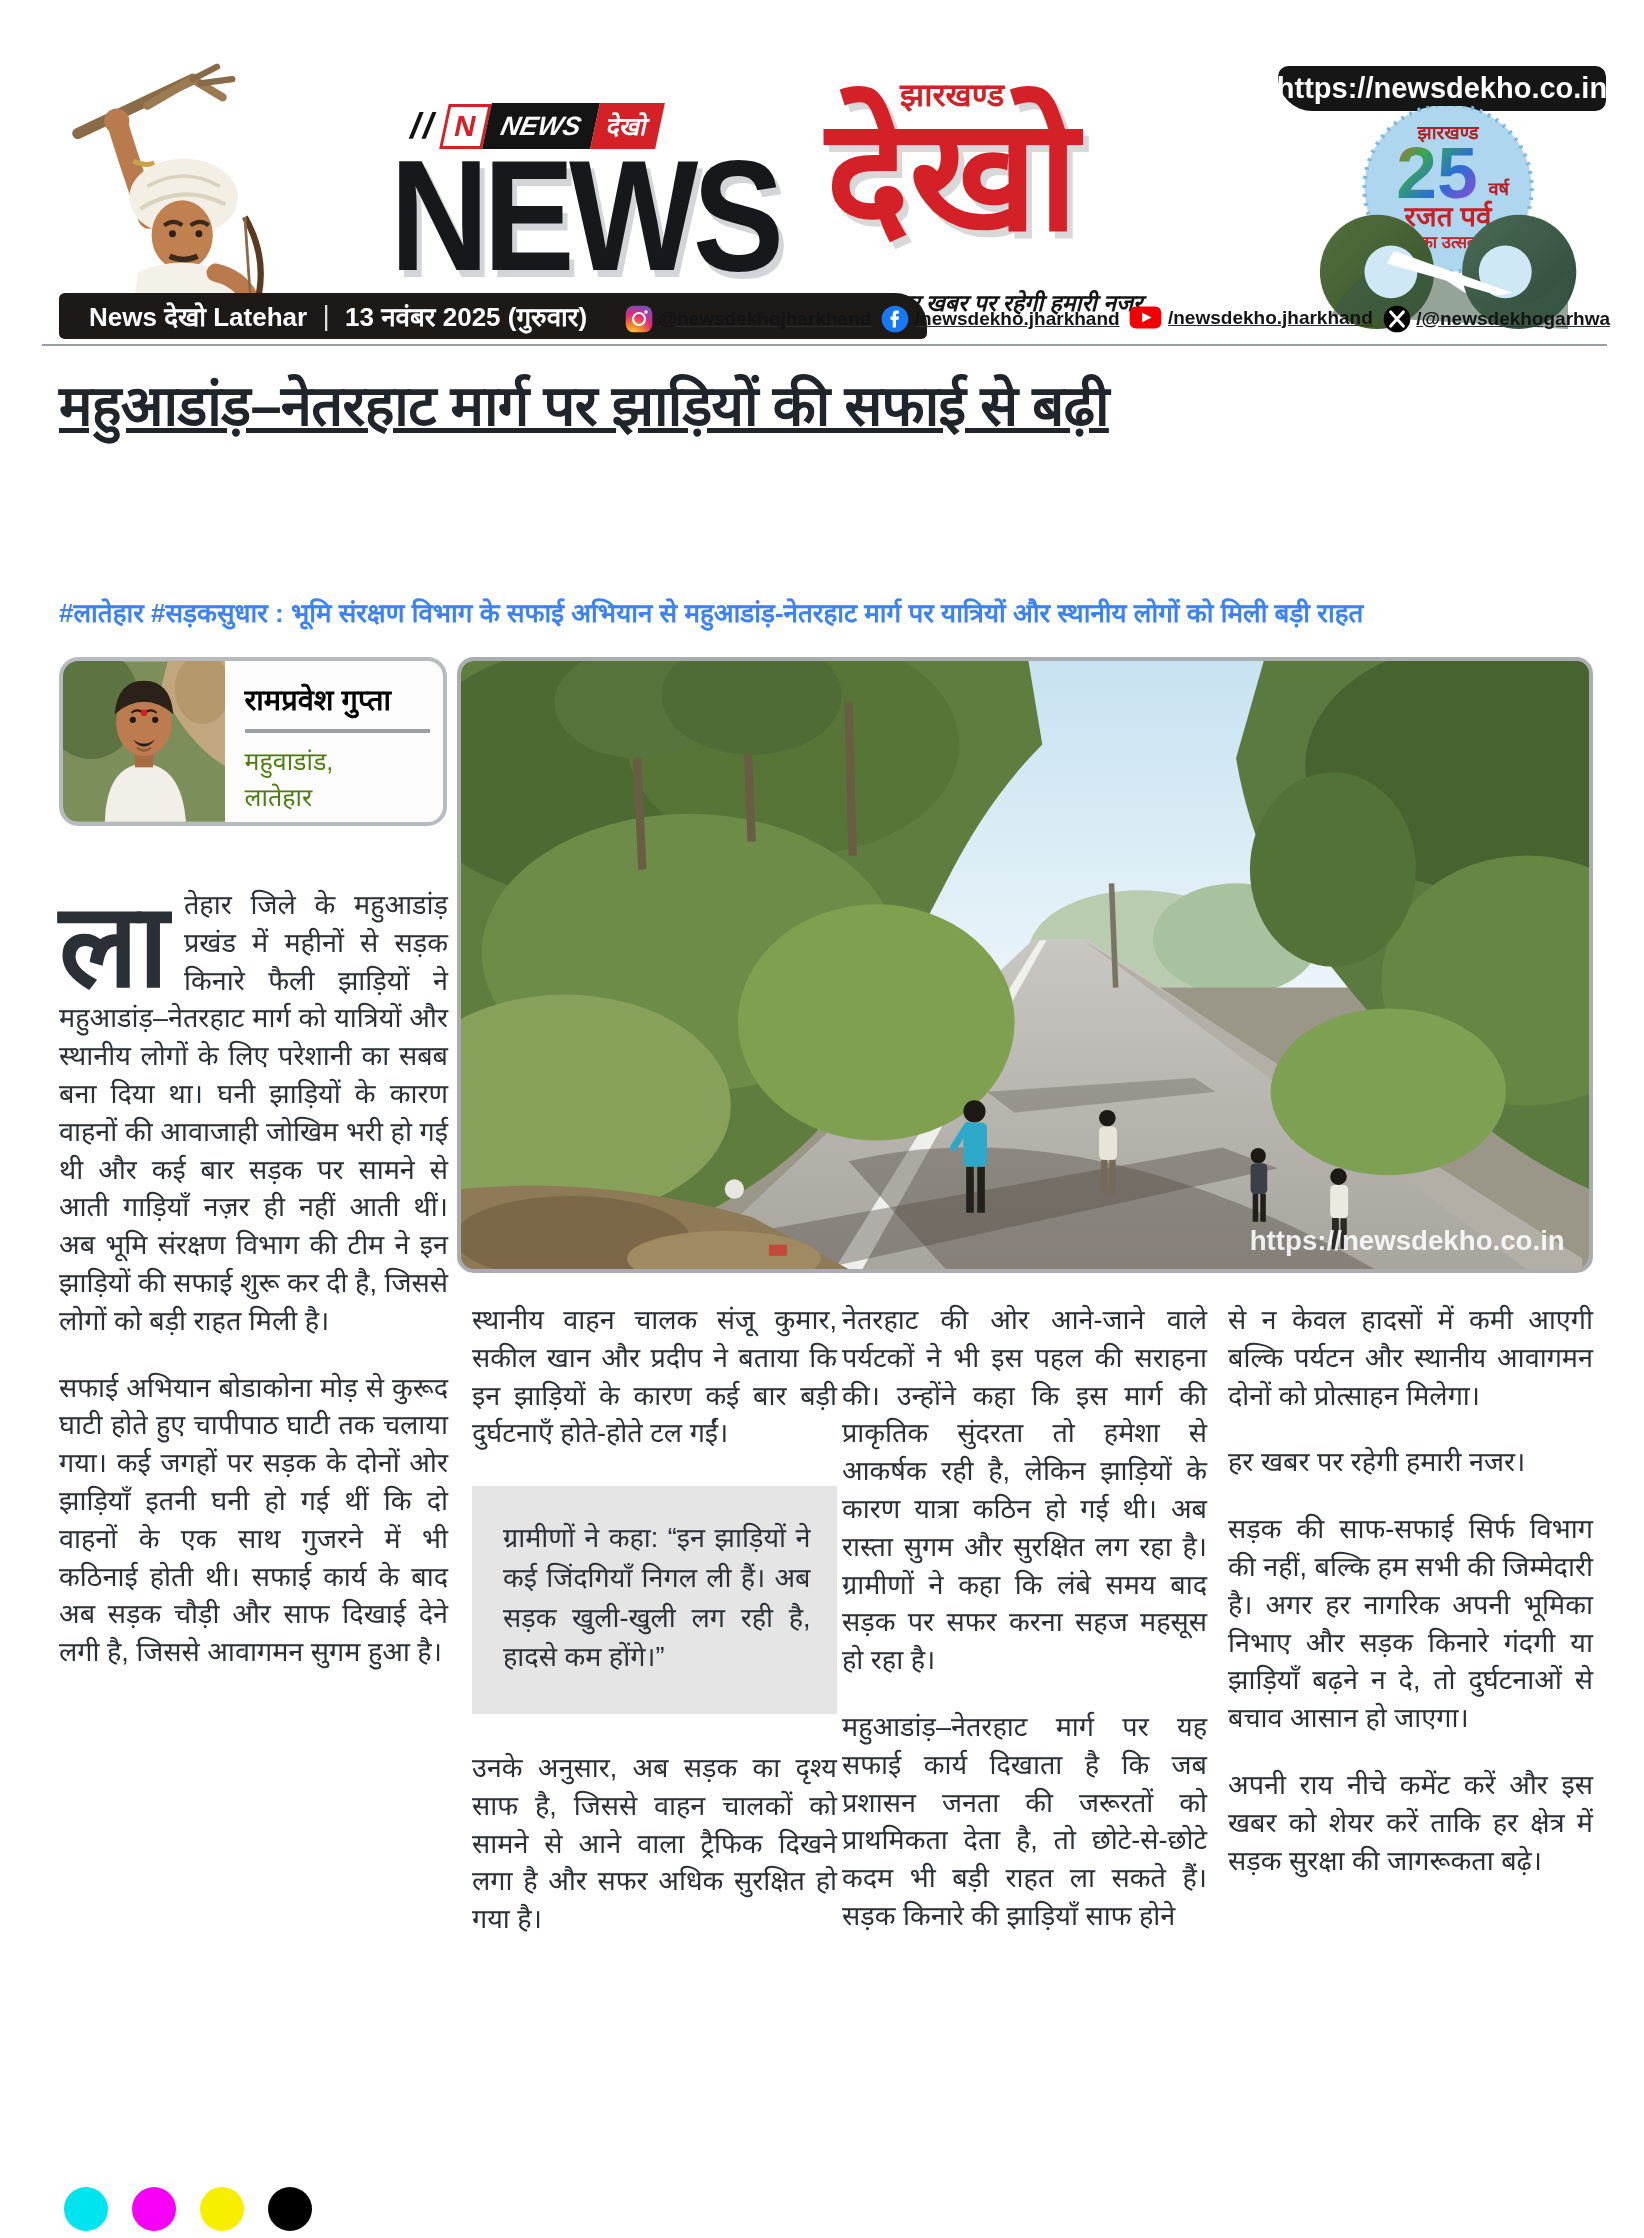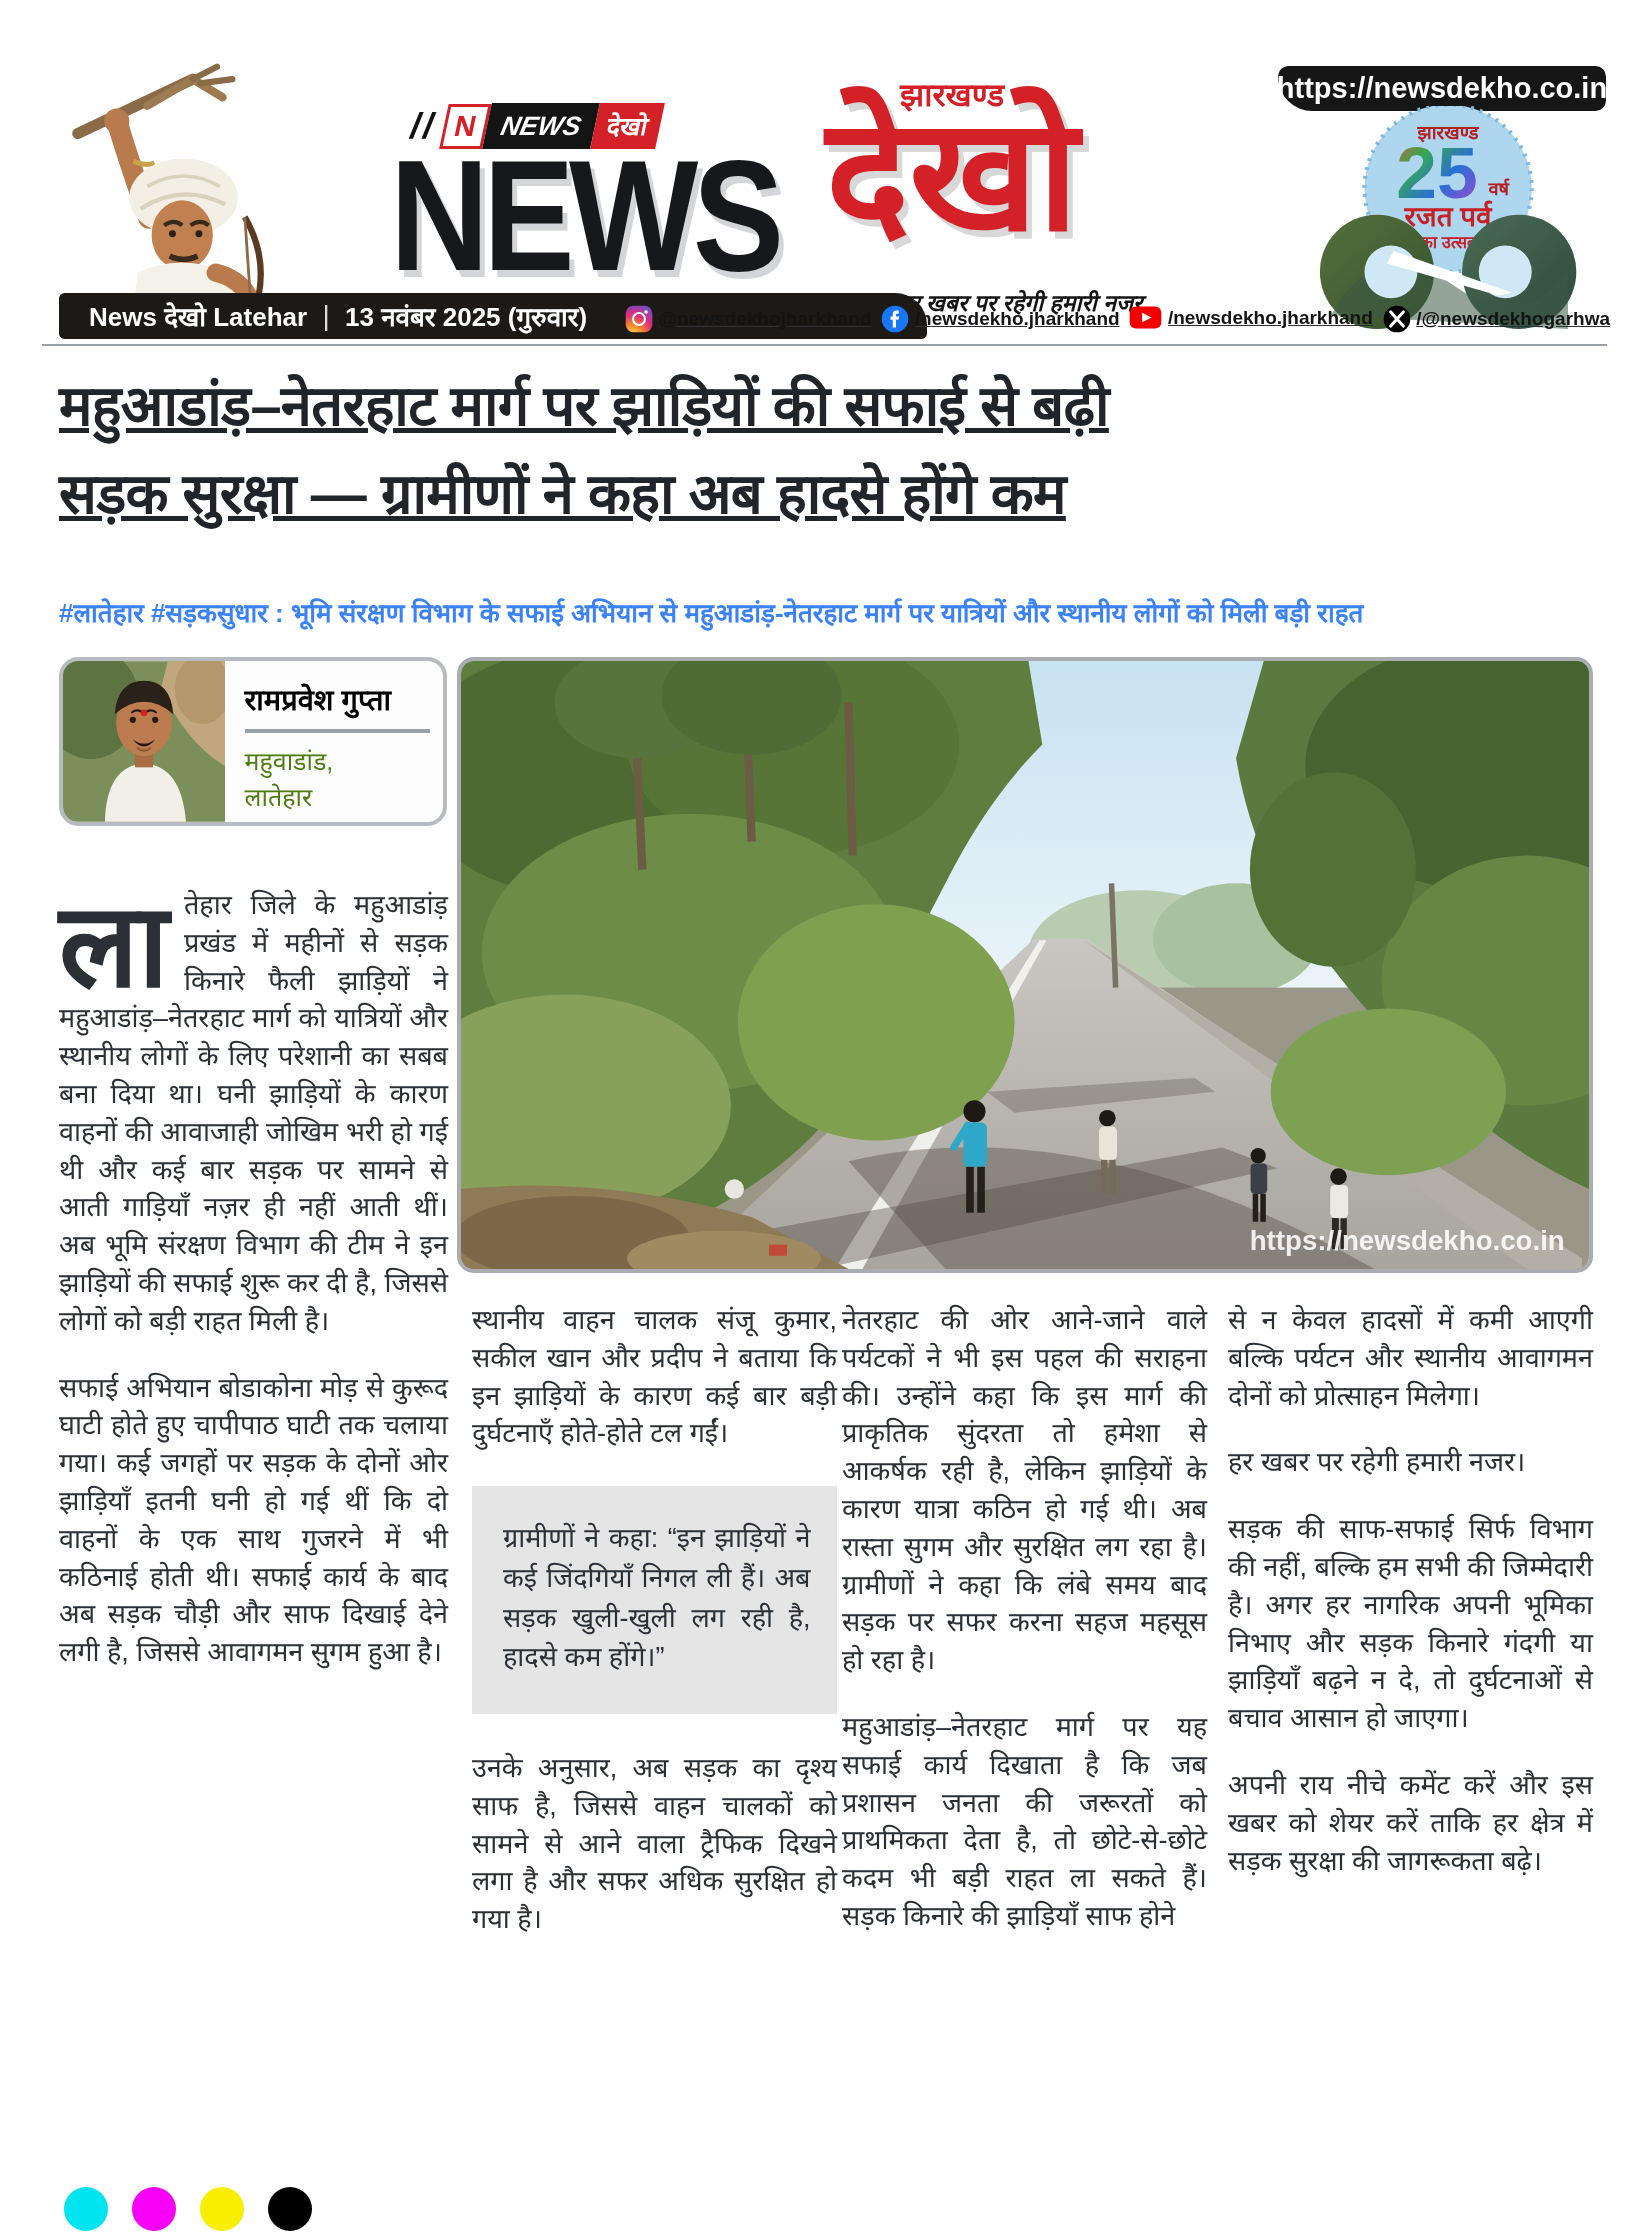--- a/index.html
+++ b/index.html
@@ -198,21 +198,20 @@
         <path d="M11 10 L29 30 M29 10 L11 30" stroke="#fff" stroke-width="4.5" stroke-linecap="round"></path>
       </svg>
       <span>/@newsdekhogarhwa</span>
     </div>
   </div>
 
   <div class="page-divider"></div>
 
   <h1 class="headline" style="margin:0;">
     <div>महुआडांड़–नेतरहाट मार्ग पर झाड़ियों की सफाई से बढ़ी</div>
-    <div>सड़क सुरक्षा — ग्रामीणों ने कहा अब हादसे होंगे कम</div>
   </h1>
 
   <div class="subheading">#लातेहार #सड़कसुधार : भूमि संरक्षण विभाग के सफाई अभियान से महुआडांड़-नेतरहाट मार्ग पर यात्रियों और स्थानीय लोगों को मिली बड़ी राहत</div>
 
   <div class="author-card">
     <div class="author-photo">
       <svg viewBox="0 0 232 230">
         <rect width="232" height="230" fill="#7c8f5a"></rect>
         <ellipse cx="40" cy="60" rx="70" ry="80" fill="#5d7342"></ellipse>
         <path d="M150 0 L232 0 L232 150 Q 180 120 140 40 Z" fill="#c2a77e"></path>

